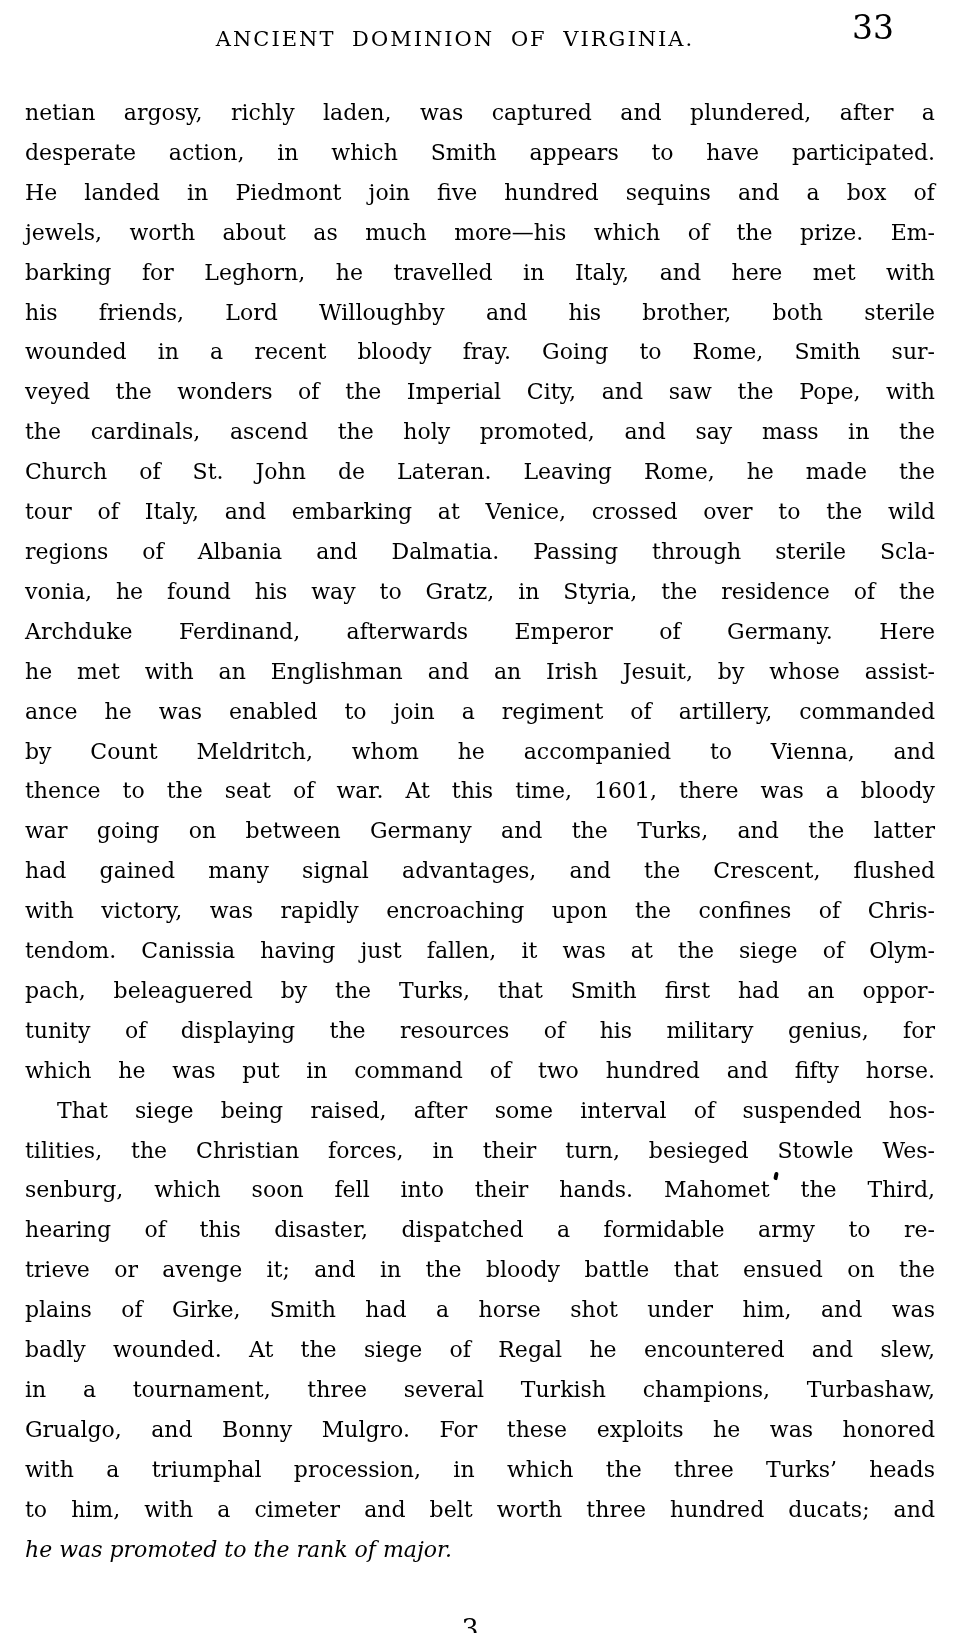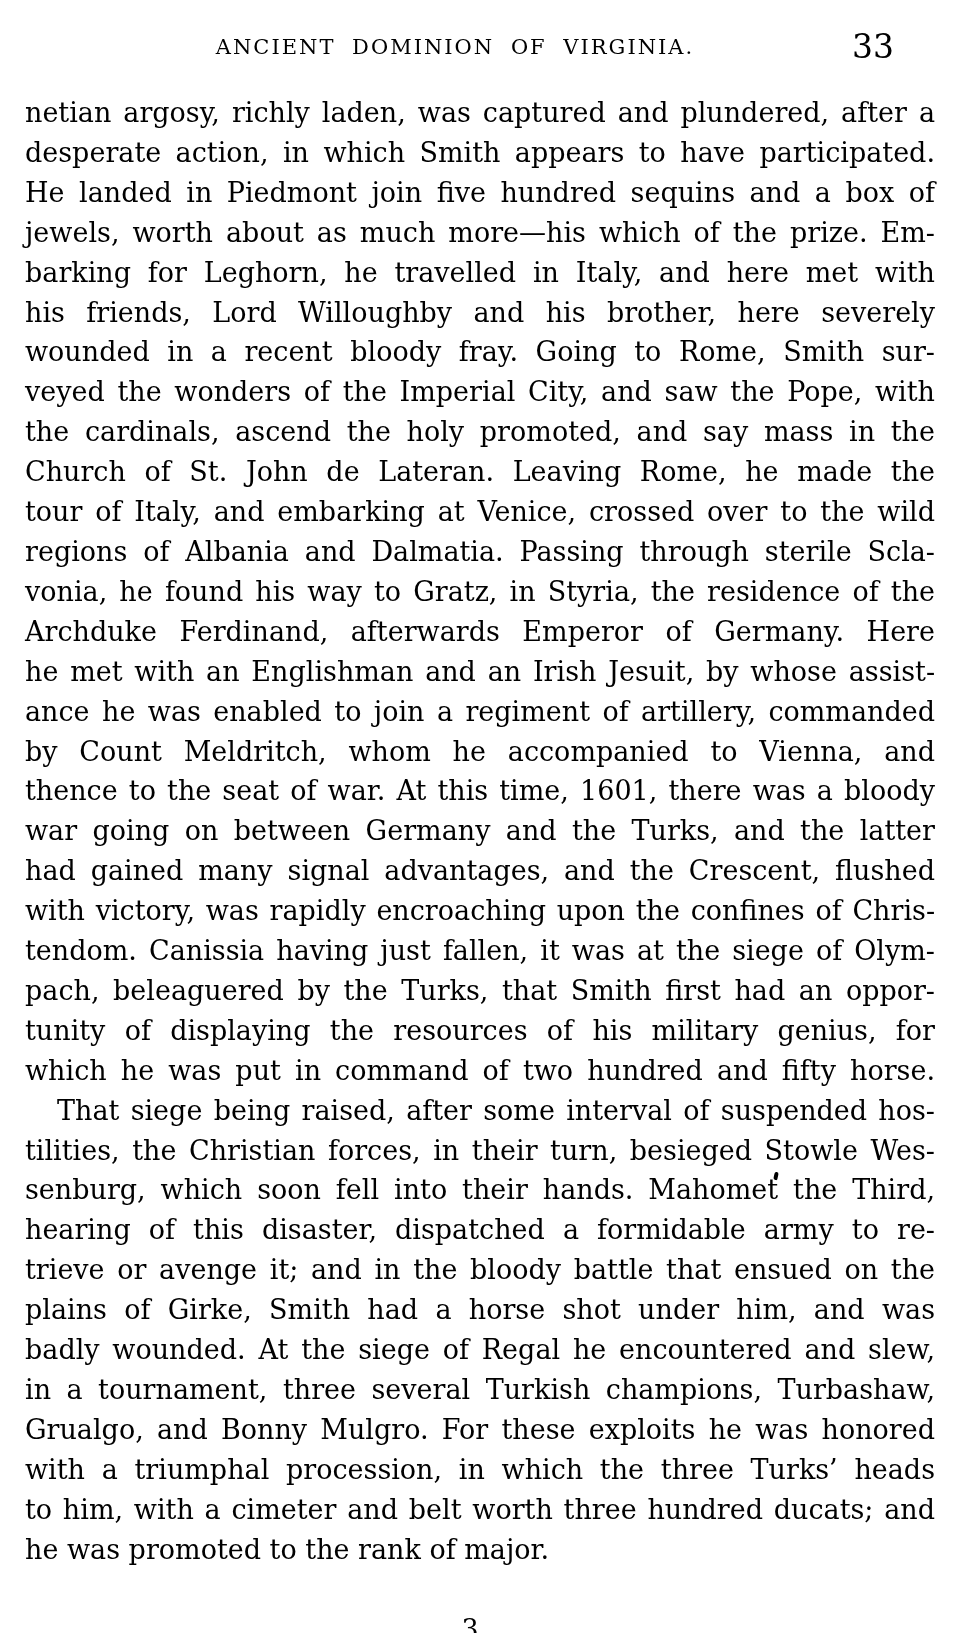--- a/index.html
+++ b/index.html
@@ -27,43 +27,42 @@
   .head-title {
     position: absolute;
     top: 27px;
     left: 25px;
     width: 860px;
     text-align: center;
     font-size: 21px;
     letter-spacing: 2px;
     word-spacing: 8px;
     white-space: nowrap;
-    margin-top: 8px;
   }
   .folio {
     position: absolute;
-    top: 27px;
+    top: 8px;
     left: 852px;
     font-size: 33px;
   }
   
   .body-text {
     position: absolute;
     top: 93px;
     left: 25px;
     width: 910px;
-    font-size: 27px;
+    font-size: 22px;
     line-height: 39.9px;
   }
   .paragraph { margin: 0; padding: 0; }
   .line {
     text-align: justify;
     text-align-last: justify;
   }
-  .line.no-just { text-align-last: left; }
+  .line.no-just { text-align-last: left; font-style: italic; }
   .paragraph.indent .line.first { text-indent: 32px; }
   
   .signature-mark {
     position: absolute;
     top: 1614px;
     left: 0;
     width: 940px;
     text-align: center;
     font-size: 27px;
   }
@@ -89,21 +88,21 @@
     <div class="folio">33</div>
   </header>
 
   <main class="body-text">
       <div class="paragraph">
         <div class="line first">netian argosy, richly laden, was captured and plundered, after a</div>
         <div class="line">desperate action, in which Smith appears to have participated.</div>
         <div class="line">He landed in Piedmont join five hundred sequins and a box of</div>
         <div class="line">jewels, worth about as much more—his which of the prize.  Em-</div>
         <div class="line">barking for Leghorn, he travelled in Italy, and here met with</div>
-        <div class="line">his friends, Lord Willoughby and his brother, here severely</div>
+        <div class="line">his friends, Lord Willoughby and his brother, both sterile</div>
         <div class="line">wounded in a recent bloody fray.  Going to Rome, Smith sur-</div>
         <div class="line">veyed the wonders of the Imperial City, and saw the Pope, with</div>
         <div class="line">the cardinals, ascend the holy promoted, and say mass in the</div>
         <div class="line">Church of St. John de Lateran.  Leaving Rome, he made the</div>
         <div class="line">tour of Italy, and embarking at Venice, crossed over to the wild</div>
         <div class="line">regions of Albania and Dalmatia.  Passing through sterile Scla-</div>
         <div class="line">vonia, he found his way to Gratz, in Styria, the residence of the</div>
         <div class="line">Archduke Ferdinand, afterwards Emperor of Germany.  Here</div>
         <div class="line">he met with an Englishman and an Irish Jesuit, by whose assist-</div>
         <div class="line">ance he was enabled to join a regiment of artillery, commanded</div>

